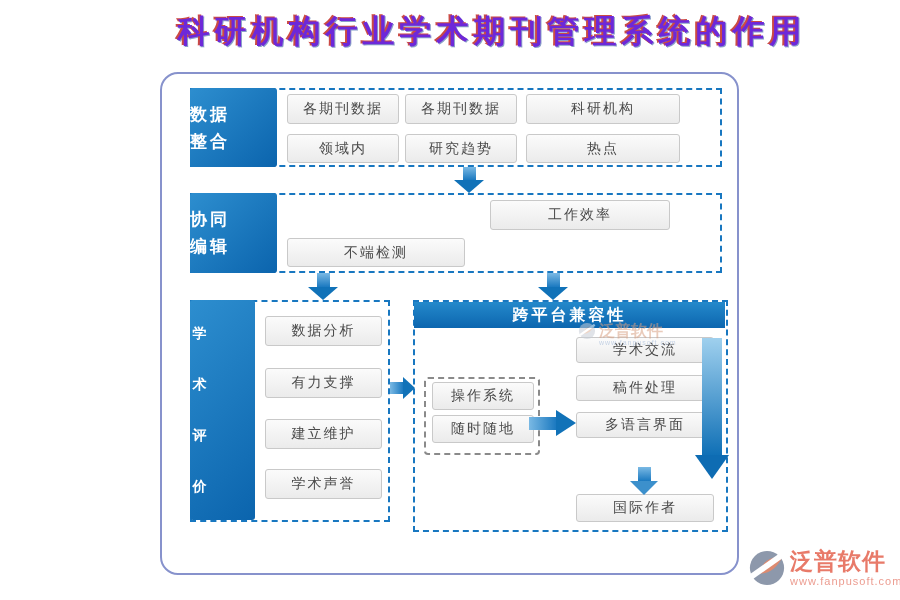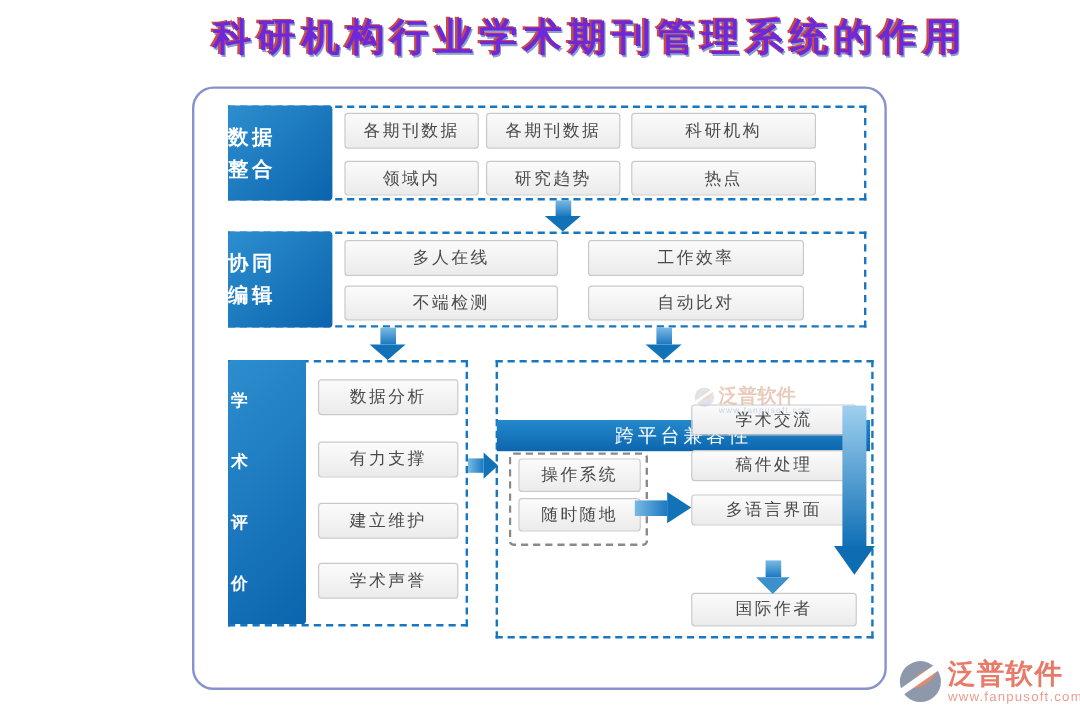--- a/index.html
+++ b/index.html
@@ -13,22 +13,22 @@
          border:2px solid #8792cc;border-radius:18px;background:#fff;}
   .panel{position:absolute;border:2px dashed #1877c0;background:#fff;}
   .graybox{position:absolute;border:2px dashed #8a8a8a;border-radius:4px;background:#fff;}
   .blabel{position:absolute;background:linear-gradient(135deg,#2d8ecf 0%,#0b64ad 100%);
           color:#fff;font-weight:bold;display:flex;align-items:center;justify-content:flex-start;
           z-index:3;border-radius:3px;}
   .wrap2{width:40px;line-height:27px;word-break:break-all;text-align:center;
          font-size:17px;letter-spacing:3px;}
   .vwrap{width:19px;line-height:51px;word-break:break-all;text-align:center;font-size:14px;}
   .hdr{position:absolute;background:linear-gradient(180deg,#2489cb,#0c66af);color:#fff;
-       font-weight:normal;font-size:16px;letter-spacing:3px;display:flex;align-items:center;
-       justify-content:center;z-index:2;margin-top:48px;}
+       font-weight:bold;font-size:16px;letter-spacing:3px;display:flex;align-items:center;
+       justify-content:center;z-index:2;}
   .btn{position:absolute;display:flex;align-items:center;justify-content:center;
        background:linear-gradient(180deg,#fbfbfb,#ebebeb);border:1px solid #c9c9c9;
        border-radius:3px;font-size:14px;color:#4a4a4a;letter-spacing:2px;z-index:2;}
   .ad{position:absolute;display:flex;flex-direction:column;align-items:center;z-index:4;}
   .ad .sh{width:13px;background:linear-gradient(180deg,#7ab9e4,#1b79c0);}
   .ad .hd{width:0;height:0;border-left:15px solid transparent;border-right:15px solid transparent;
           border-top:13px solid #1172b8;}
   .ar{position:absolute;display:flex;flex-direction:row;align-items:center;z-index:4;}
   .ar .sh{height:13px;background:linear-gradient(90deg,#7ab9e4,#1b79c0);}
   .ar .hd{width:0;height:0;border-top:11px solid transparent;border-bottom:11px solid transparent;
@@ -69,24 +69,22 @@
 
   <div class="ad" style="left:454px;top:167px;width:30px">
     <div class="sh" style="height:13px"></div>
     <div class="hd"></div>
   </div>
 
   <div class="panel" style="left:190px;top:193px;width:528px;height:76px"></div>
   <div class="blabel" style="left:190px;top:193px;width:87px;height:80px">
     <div class="wrap2">协同编辑</div>
   </div>
-  <div class="btn" style="left:287px;top:200px;width:176px;height:28px">多人在线</div>
   <div class="btn" style="left:490px;top:200px;width:178px;height:28px">工作效率</div>
   <div class="btn" style="left:287px;top:238px;width:176px;height:27px">不端检测</div>
-  <div class="btn" style="left:490px;top:238px;width:178px;height:27px">自动比对</div>
 
   <div class="ad" style="left:308px;top:273px;width:30px">
     <div class="sh" style="height:14px"></div>
     <div class="hd"></div>
   </div>
   <div class="ad" style="left:538px;top:273px;width:30px">
     <div class="sh" style="height:14px"></div>
     <div class="hd"></div>
   </div>
 

